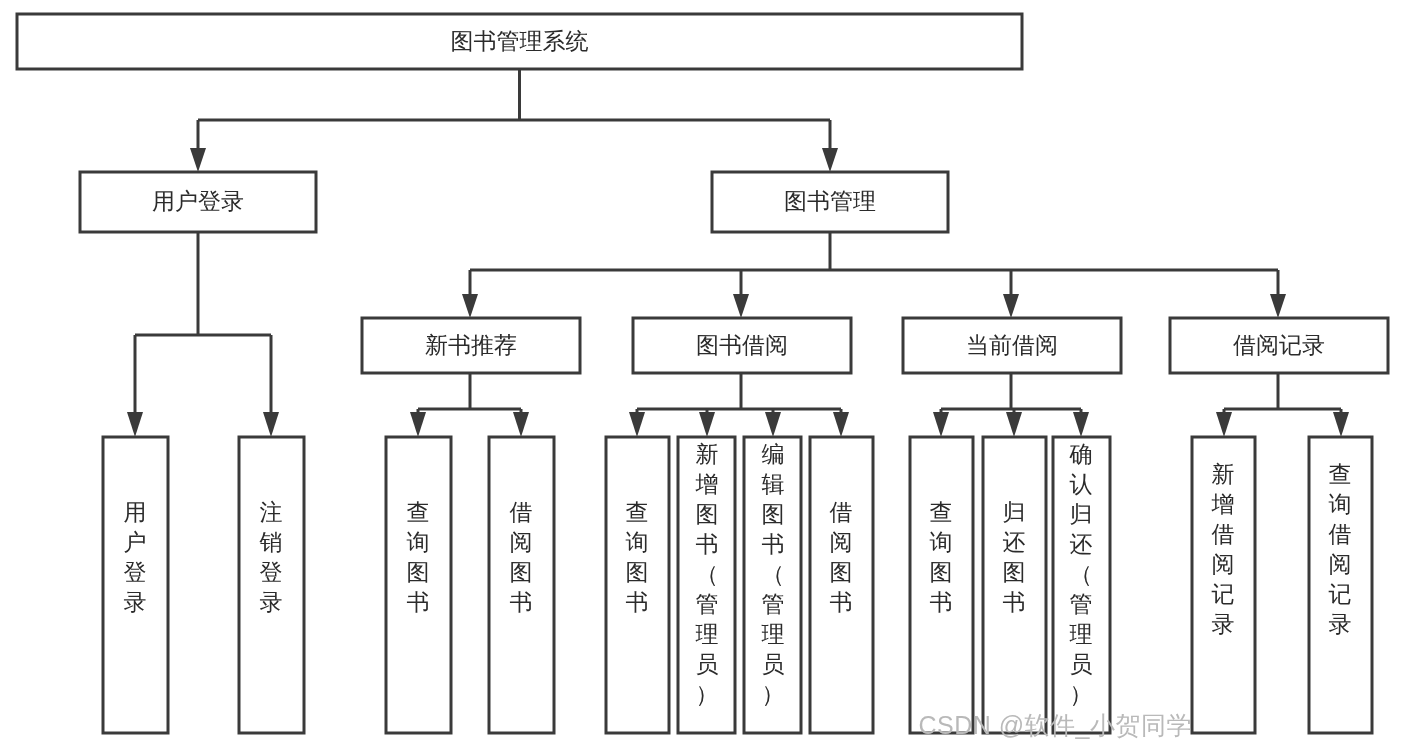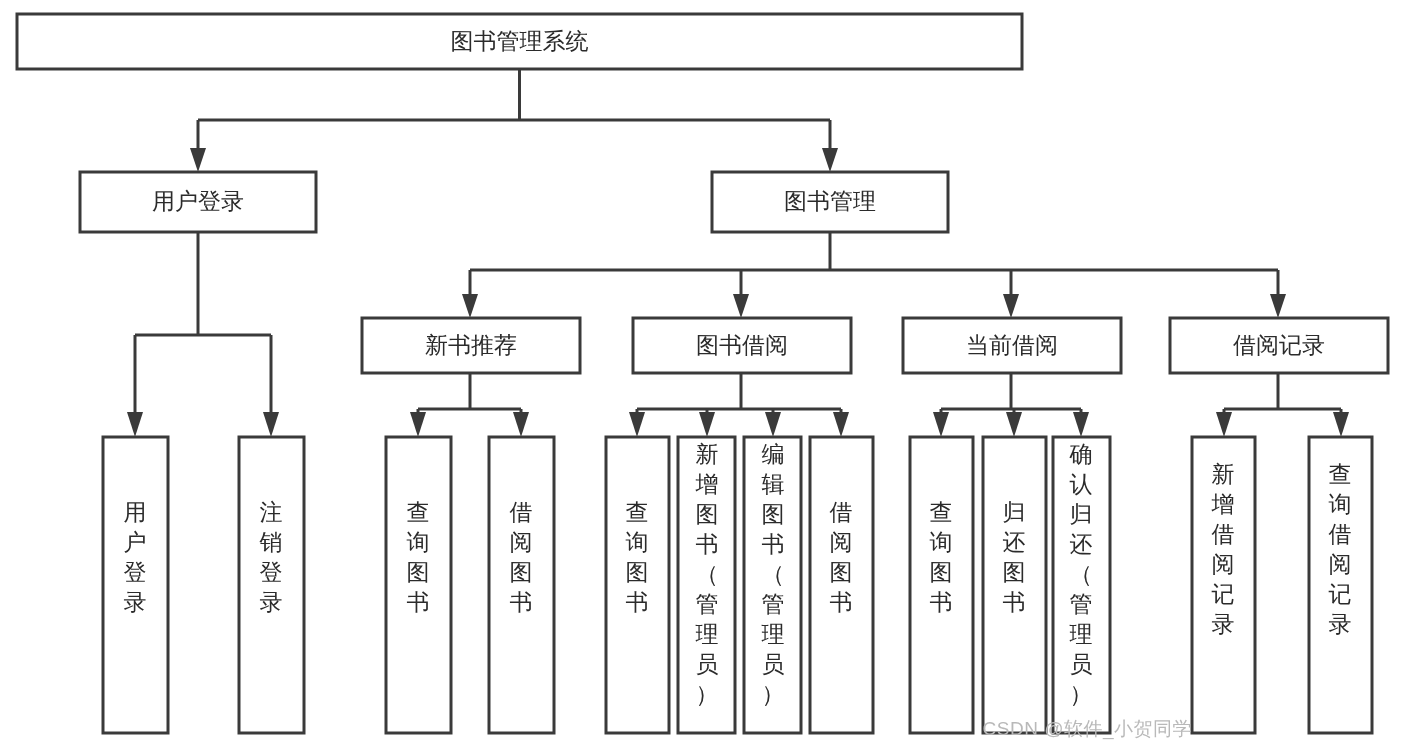--- a/index.html
+++ b/index.html
@@ -53,21 +53,21 @@
     font-family: "Liberation Sans", "DejaVu Sans", sans-serif;
     font-size: 23px;
     fill: #2b2b2b;
     text-anchor: middle;
   }
   .watermark {
     position: absolute;
     right: 10px;
     bottom: 5px;
     font-family: "Liberation Sans", "DejaVu Sans", sans-serif;
-    font-size: 19px;
+    font-size: 25px;
     color: #b9b9b9;
     letter-spacing: 0.5px;
     white-space: nowrap;
     user-select: none;
   }
 </style>
 </head>
 <body>
 
 <div id="diagram-root">

